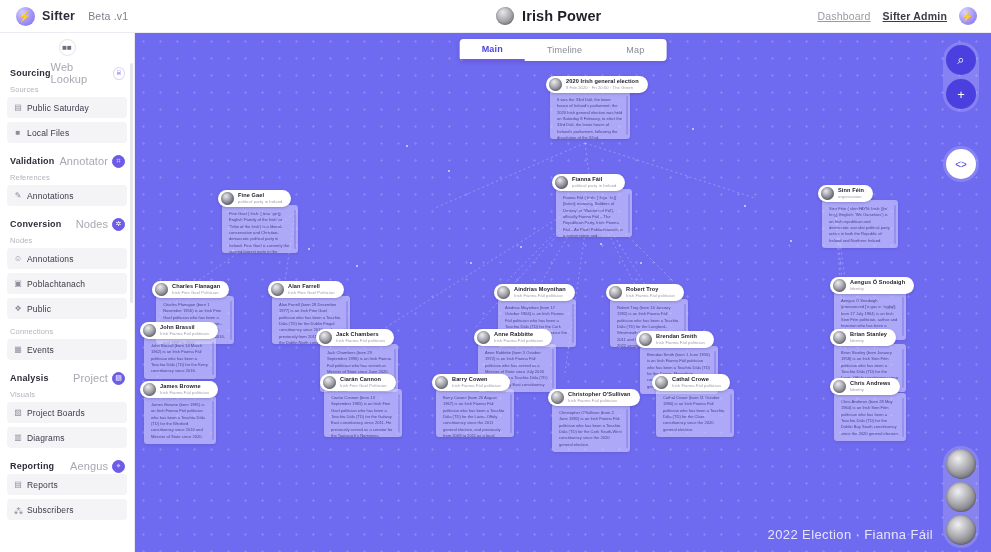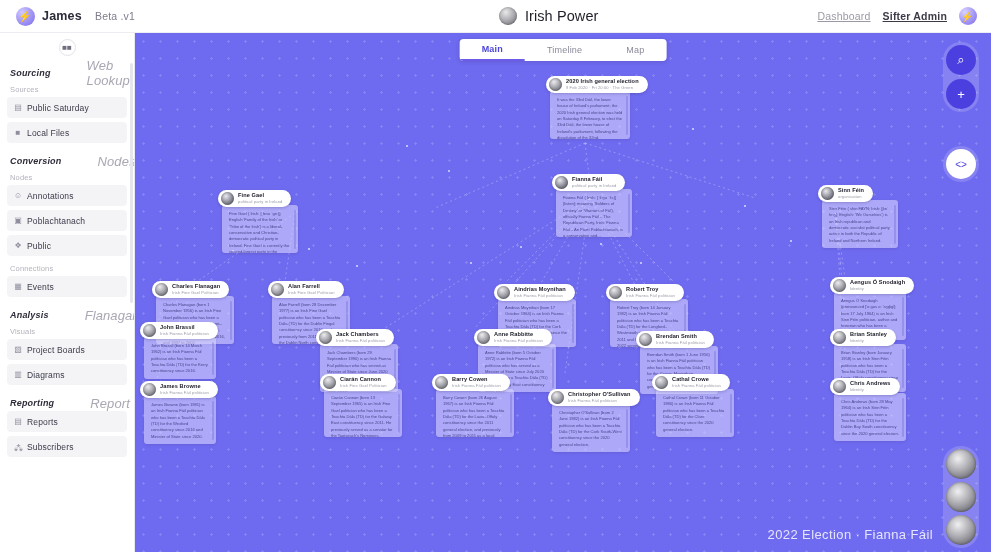--- a/index.html
+++ b/index.html
@@ -29,21 +29,21 @@
   }
   .brand-name { font-size: 12.5px; font-weight: 600; color: #2c2c3a; letter-spacing: .2px; }
   .brand-beta { font-size: 10.5px; color: #7d7d8c; margin-left: 6px; letter-spacing: .2px; }
 
   .proj { flex: 1; display: flex; align-items: center; justify-content: center; gap: 8px; }
   .proj-avatar {
     width: 18px; height: 18px; border-radius: 50%;
     background: radial-gradient(circle at 38% 30%, #e8e8ea 0%, #a9a9ae 50%, #5d5d63 100%);
     box-shadow: inset 0 0 2px rgba(0,0,0,.35);
   }
-  .proj-title { font-size: 14.5px; font-weight: 400; color: #1f1f29; letter-spacing: .1px; }
+  .proj-title { font-size: 14.5px; font-weight: 700; color: #1f1f29; letter-spacing: .1px; }
 
   .topright { display: flex; align-items: center; gap: 12px; padding-right: 14px; }
   .top-link { font-size: 10.5px; color: #9a9aa6; letter-spacing: .2px; cursor: pointer; text-decoration: underline; }
   .top-link.strong { color: #3b3b48; font-weight: 600; }
   .top-avatar {
     width: 18px; height: 18px; border-radius: 50%;
     background: radial-gradient(circle at 32% 28%, #d8d3ff 0%, #a79bf6 50%, #7b6ced 100%);
     display:flex; align-items:center; justify-content:center; color:#fff; font-size:10px;
   }
 
@@ -60,24 +60,24 @@
   .sb-topbtnrow { height: 28px; display:flex; align-items:center; justify-content:center; }
   .sb-gridbtn {
     width: 17px; height: 17px; border-radius: 50%;
     border: 1px solid #e2e2ea; background: #fff;
     display:flex; align-items:center; justify-content:center;
     font-size: 8px; color:#6f6f80; cursor: pointer;
   }
   .sb-scroll { flex: 1; overflow: hidden; padding: 0 7px 10px 7px; }
   .sb-group { margin-top: 10px; }
   .sb-group:first-child { margin-top: 4px; }
-  .sb-grouphead { display:flex; align-items:center; justify-content:space-between; padding: 0 2px 0 3px; height: 16px; font-style: italic; }
+  .sb-grouphead { display:flex; align-items:center; justify-content:space-between; padding: 0 2px 0 3px; height: 16px; }
   .sb-grouptitle { font-size: 9px; font-weight: 700; color: #2d2d3a; letter-spacing: .2px; }
   .sb-groupright { display:flex; align-items:center; gap:4px; }
-  .sb-groupaction { font-size: 13px; color: #a8a8b4; letter-spacing:.1px;margin-left:36px; }
+  .sb-groupaction { font-size: 11px; color: #a8a8b4; letter-spacing:.1px; }
   .sb-groupicon {
     width: 13px; height: 13px; border-radius: 50%;
     border: 1px solid #dcd9f5; background: #fff;
     display:flex; align-items:center; justify-content:center;
     font-size: 7px; color: #6c5ce7; cursor:pointer;
   }
   .sb-groupicon.filled { background:#6c5ce7; border-color:#6c5ce7; color:#fff; }
   .sb-sublabel { font-size: 7.5px; color: #b3b3bd; padding: 4px 3px 3px 3px; letter-spacing:.15px; }
   .sb-item {
     height: 21px; border-radius: 4px; background: #f4f4f7;
@@ -195,21 +195,21 @@
   .dot { position: absolute; width: 2px; height: 2px; border-radius: 50%; background: rgba(255,255,255,.75); z-index:6; }
 </style>
 </head>
 <body>
 
 <div id="app">
 
   <div class="topbar">
     <div class="brand">
       <div class="brand-logo">⚡</div>
-      <span class="brand-name">James</span>
+      <span class="brand-name">Sifter</span>
       <span class="brand-beta">Beta .v1</span>
     </div>
 
     <div class="proj">
       <div class="proj-avatar"></div>
       <span class="proj-title">Irish Power</span>
     </div>
 
     <div class="topright">
       <span class="top-link">Dashboard</span>
@@ -238,20 +238,34 @@
               <span class="sb-ico">▤</span>
               <span class="sb-label">Public Saturday</span>
             </div>
             <div class="sb-item">
               <span class="sb-ico">■</span>
               <span class="sb-label">Local Files</span>
             </div>
           </div>
           <div class="sb-group">
             <div class="sb-grouphead">
+              <span class="sb-grouptitle">Validation</span>
+              <div class="sb-groupright">
+                <span class="sb-groupaction">Annotator</span>
+                <div class="sb-groupicon filled">⌗</div>
+              </div>
+            </div>
+            <div class="sb-sublabel">References</div>
+            <div class="sb-item">
+              <span class="sb-ico">✎</span>
+              <span class="sb-label">Annotations</span>
+            </div>
+          </div>
+          <div class="sb-group">
+            <div class="sb-grouphead">
               <span class="sb-grouptitle">Conversion</span>
               <div class="sb-groupright">
                 <span class="sb-groupaction">Nodes</span>
                 <div class="sb-groupicon filled">✲</div>
               </div>
             </div>
             <div class="sb-sublabel">Nodes</div>
             <div class="sb-item">
               <span class="sb-ico">☺</span>
               <span class="sb-label">Annotations</span>
@@ -267,39 +281,39 @@
             <div class="sb-sublabel">Connections</div>
             <div class="sb-item">
               <span class="sb-ico">▦</span>
               <span class="sb-label">Events</span>
             </div>
           </div>
           <div class="sb-group">
             <div class="sb-grouphead">
               <span class="sb-grouptitle">Analysis</span>
               <div class="sb-groupright">
-                <span class="sb-groupaction">Flanagan</span>
+                <span class="sb-groupaction">Project</span>
                 <div class="sb-groupicon filled">▨</div>
               </div>
             </div>
             <div class="sb-sublabel">Visuals</div>
             <div class="sb-item">
               <span class="sb-ico">▧</span>
               <span class="sb-label">Project Boards</span>
             </div>
             <div class="sb-item">
               <span class="sb-ico">▥</span>
               <span class="sb-label">Diagrams</span>
             </div>
           </div>
           <div class="sb-group">
             <div class="sb-grouphead">
               <span class="sb-grouptitle">Reporting</span>
               <div class="sb-groupright">
-                <span class="sb-groupaction">Report</span>
+                <span class="sb-groupaction">Aengus</span>
                 <div class="sb-groupicon filled">⌖</div>
               </div>
             </div>
             <div class="sb-item">
               <span class="sb-ico">▤</span>
               <span class="sb-label">Reports</span>
             </div>
             <div class="sb-item">
               <span class="sb-ico">⁂</span>
               <span class="sb-label">Subscribers</span>

